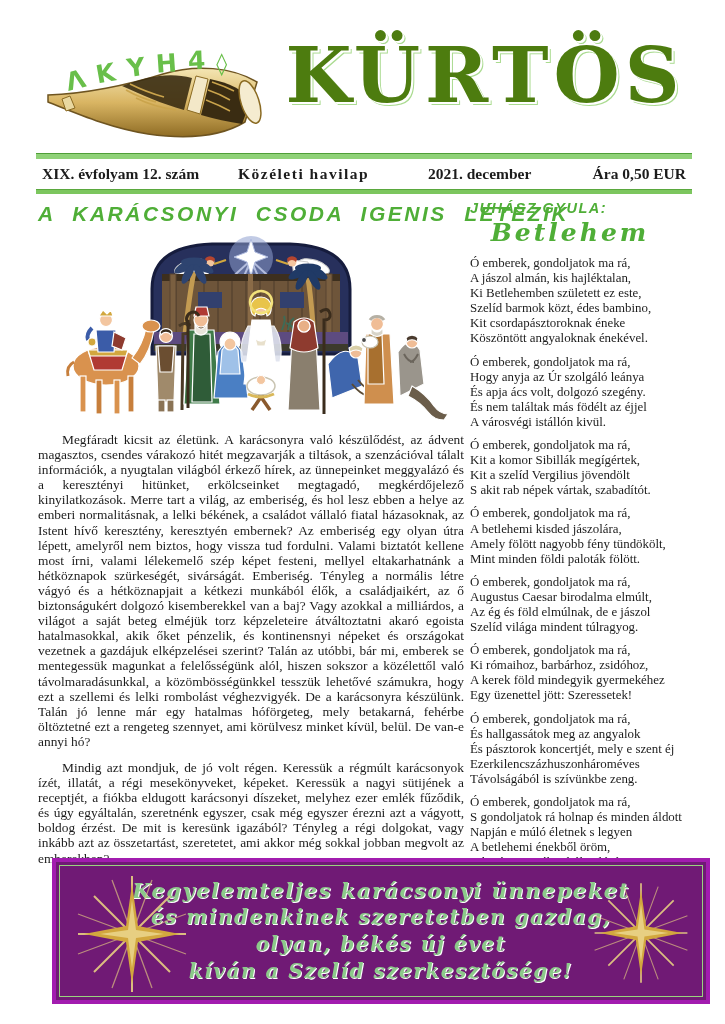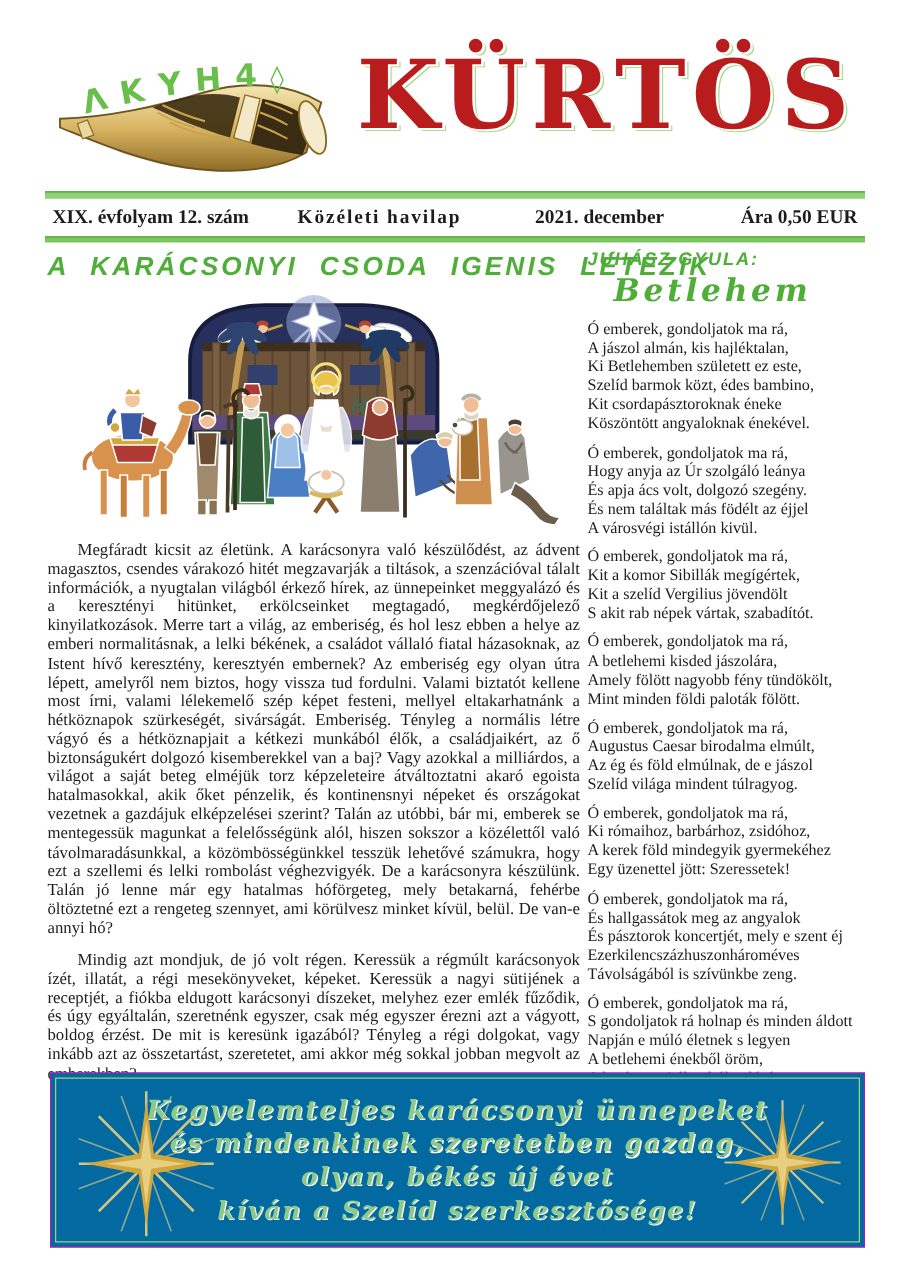--- a/index.html
+++ b/index.html
@@ -12,21 +12,21 @@
   .runes{position:absolute;left:66px;top:48px;display:flex;gap:11px;align-items:flex-end;}
   .rune{font-family:"DejaVu Sans",sans-serif;font-weight:bold;font-size:25px;color:#69bf4a;line-height:1;}
   .rune:nth-child(1){transform:translateY(20px) rotate(-14deg);}
   .rune:nth-child(2){transform:translateY(13px) rotate(-10deg);}
   .rune:nth-child(3){transform:translateY(7px) rotate(-7deg);}
   .rune:nth-child(4){transform:translateY(3px) rotate(-4deg);}
   .rune:nth-child(5){transform:translateY(0px) rotate(-2deg);}
   .rune:nth-child(6){transform:translateY(2px);font-size:22px;}
   .wordmark{position:absolute;left:278px;top:30px;width:414px;text-align:center;
             font-family:"DejaVu Serif",serif;font-weight:bold;font-size:76px;line-height:1.2;
-            letter-spacing:5px;color:#b91c1c;
+            letter-spacing:5px;color:#4d7c0f;
             text-shadow:2px 2px 0 #ffffff,3px 3px 0 #aadb90;}
 
   
   .infobar{position:absolute;left:36px;top:153px;width:656px;}
   .rule-top{height:5px;border-top:1px solid #4f9e37;background:#8fd177;}
   .rule-bottom{height:4px;background:#7cc65e;border-top:1px solid #5aa83e;margin-top:2px;}
   .inforow{display:flex;align-items:flex-start;padding:6px 6px 4px 6px;
            font-size:15.5px;font-weight:bold;}
   .inforow .c1{width:196px;}
   .inforow .c2{width:190px;letter-spacing:1.5px;}
@@ -47,22 +47,22 @@
   .right-col{position:absolute;left:470px;top:200px;width:228px;}
   .poem-author{font-family:"Liberation Sans",sans-serif;font-weight:700;font-style:italic;
                font-size:14.5px;letter-spacing:1.5px;color:#4fae37;margin-bottom:2px;}
   .poem-title{font-family:"DejaVu Serif",serif;font-weight:bold;font-style:italic;
               font-size:25px;letter-spacing:3px;color:#4fae37;text-align:center;
               width:200px;margin:0 0 9px 0;}
   .stanza{margin-bottom:8px;}
   .poem-line{font-size:12.9px;line-height:15.1px;white-space:nowrap;}
 
   
-  .greeting-box{position:absolute;left:40px;top:858px;width:650px;height:138px;
-                border:1px solid #a21caf;background:#0369a1;}
+  .greeting-box{position:absolute;left:52px;top:858px;width:650px;height:138px;
+                border:4px solid #a21caf;background:#701a75;}
   .greeting-inner{position:absolute;left:3px;top:3px;right:3px;bottom:3px;
                   border:1px solid #9ad37f;display:flex;align-items:center;justify-content:center;}
   .greeting-text{text-align:center;font-family:"DejaVu Serif",serif;font-style:italic;
                  font-weight:bold;color:#8cc98a;letter-spacing:1.5px;
                  text-shadow:1px 1px 0 #ffffff;}
   .greet-line{font-size:20px;line-height:27px;}
   .greet-line:first-child{font-size:21px;}
   .star{position:absolute;top:4px;}
   .star.left{left:8px;}
   .star.right{right:6px;top:12px;}

